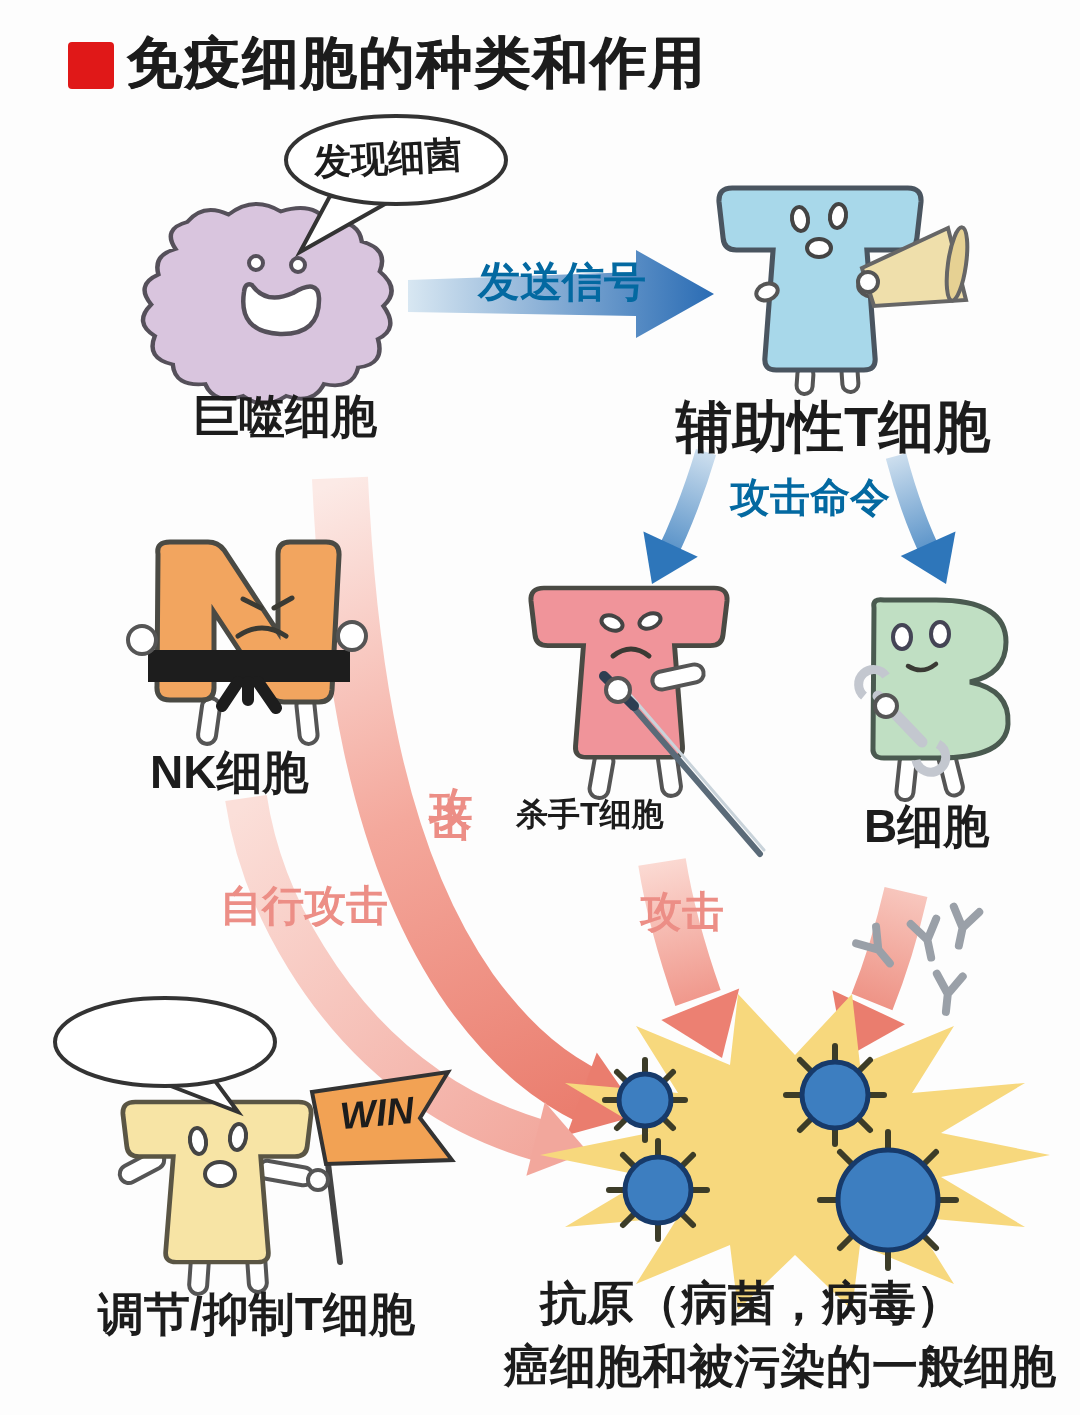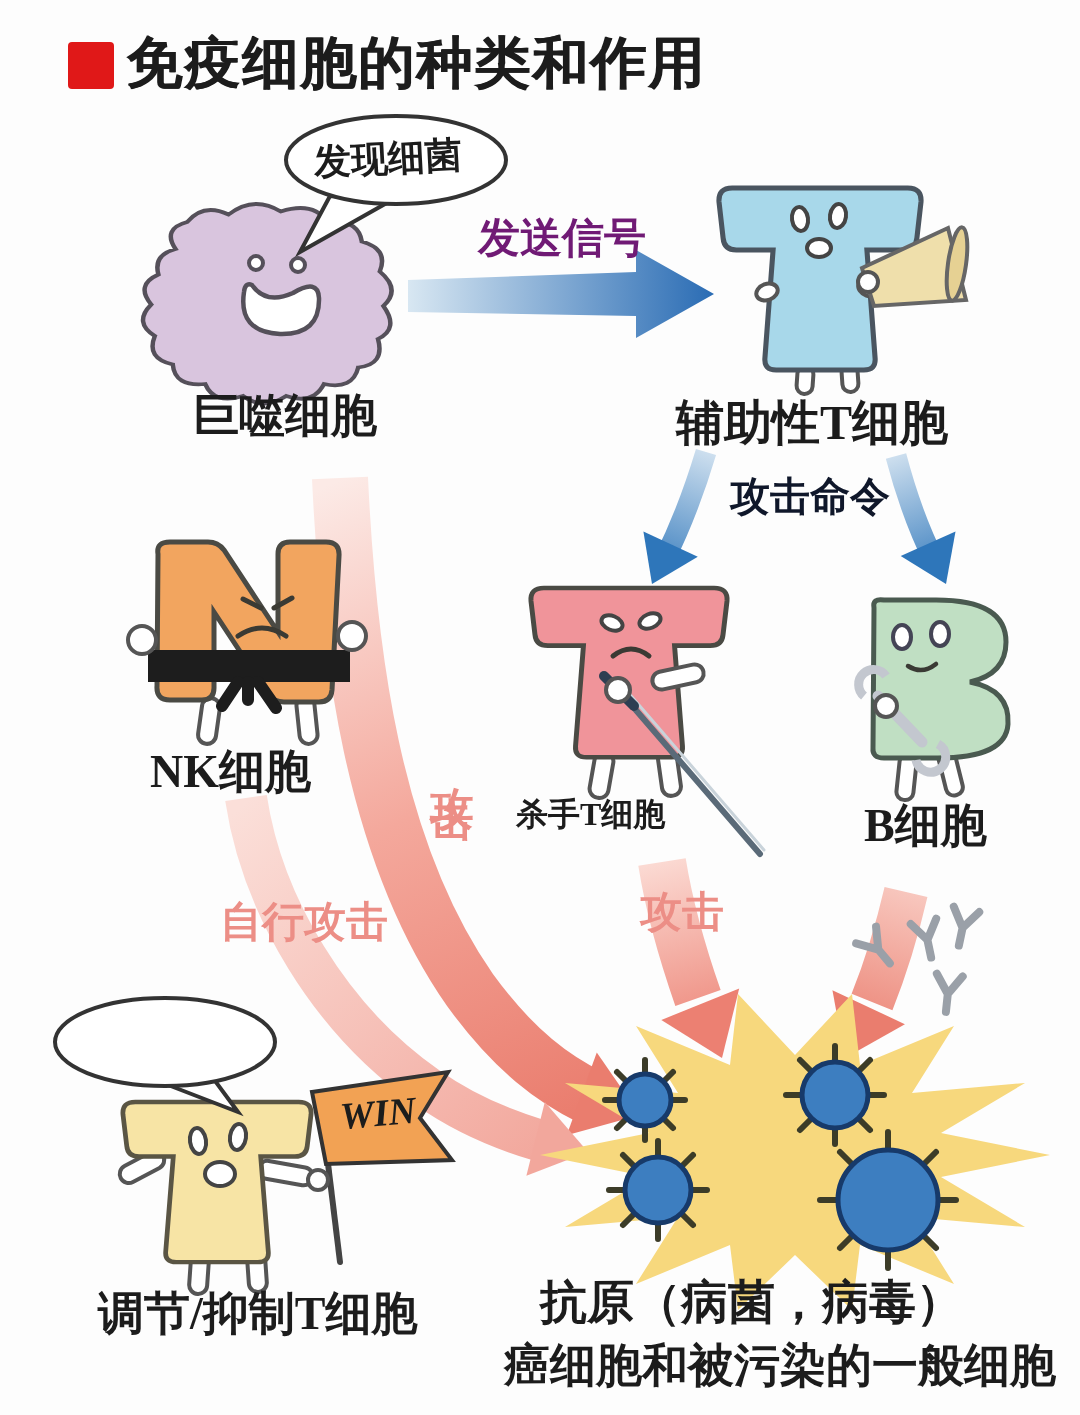--- a/index.html
+++ b/index.html
@@ -1,21 +1,21 @@
 <!DOCTYPE html>
 <html><head>
 <meta charset="utf-8">
 <style>
   html,body{margin:0;padding:0;background:#fff;}
   #stage{position:relative;width:1080px;height:1415px;background:#fdfdfd;overflow:hidden;
-         font-family:Liberation Serif, serif;}
+         font-family:Liberation Sans, sans-serif;}
   #scene{position:absolute;left:0;top:0;}
   .txt{position:absolute;font-weight:900;color:#1c1c1c;line-height:1.05;white-space:nowrap;}
-  .blue{color:#0f172a;}
-  .teal{color:#701a75;}
+  .blue{color:#0369a1;}
+  .teal{color:#0369a1;margin-top:44px;}
   .salmon{color:#ec8e86;}
   .vertical{writing-mode:vertical-rl;letter-spacing:10px;}
   .bullet{position:absolute;left:68px;top:42px;width:46px;height:47px;background:#e01818;border-radius:4px;}
   .title{left:126px;top:34px;font-size:56px;letter-spacing:2px;text-shadow:1px 0 #1c1c1c;}
   .cell-label{font-size:46px;}
   .bubble-txt{font-size:37px;font-weight:700;}
 </style>
 </head>
 <body>
 
@@ -219,26 +219,26 @@
     <ellipse cx="165" cy="1042" rx="110" ry="44" fill="#fff" stroke="#333" stroke-width="4"></ellipse>
   </g>
 </svg>
 
 <div class="bullet"></div>
 <div class="txt title">免疫细胞的种类和作用</div>
 
 <div class="txt bubble-txt" style="left:314px;top:140px;transform:rotate(-3deg);">发现细菌</div>
 <div class="txt teal" style="left:478px;top:216px;font-size:42px;">发送信号</div>
 <div class="txt cell-label" style="left:193px;top:392px;">巨噬细胞</div>
-<div class="txt" style="left:676px;top:398px;font-size:48px;">辅助性T细胞</div>
+<div class="txt" style="left:676px;top:398px;font-size:56px;">辅助性T细胞</div>
 <div class="txt blue" style="left:730px;top:476px;font-size:40px;">攻击命令</div>
 <div class="txt cell-label" style="left:150px;top:748px;">NK细胞</div>
 <div class="txt salmon vertical" style="left:428px;top:752px;font-size:44px;">攻击</div>
 <div class="txt" style="left:516px;top:798px;font-size:32px;">杀手T细胞</div>
 <div class="txt cell-label" style="left:864px;top:802px;">B细胞</div>
-<div class="txt salmon" style="left:220px;top:884px;font-size:42px;margin-top:16px;">自行攻击</div>
+<div class="txt salmon" style="left:220px;top:884px;font-size:42px;">自行攻击</div>
 <div class="txt salmon" style="left:640px;top:890px;font-size:42px;">攻击</div>
 <div class="txt" style="left:340px;top:1094px;font-size:38px;font-style:italic;transform:rotate(-5deg);">WIN</div>
 <div class="txt" style="left:540px;top:1278px;font-size:47px;">抗原（病菌，病毒）</div>
 <div class="txt cell-label" style="left:98px;top:1290px;">调节/抑制T细胞</div>
 <div class="txt" style="left:484px;top:1342px;font-size:46px;margin-left:20px;">癌细胞和被污染的一般细胞</div>
 
 </div>
 
 </body></html>

